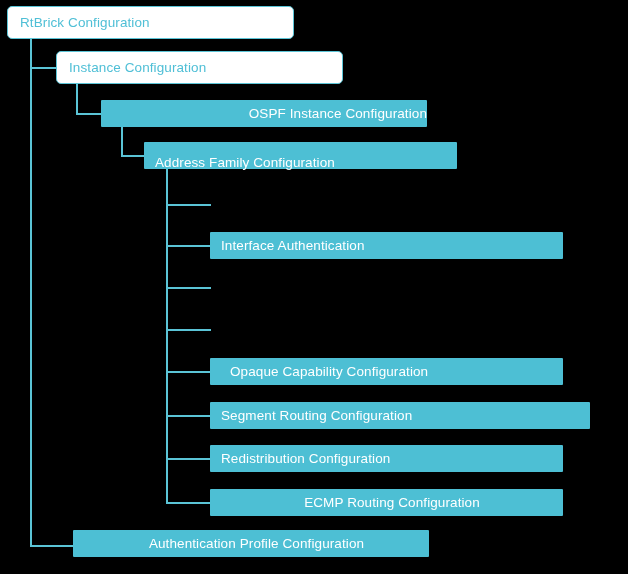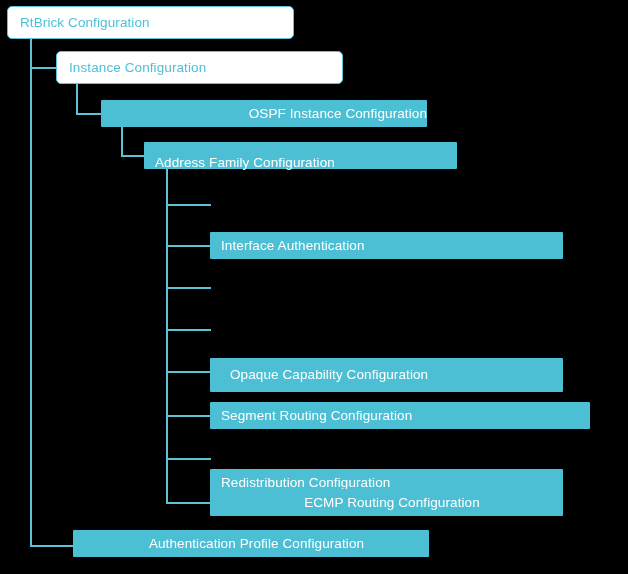--- a/index.html
+++ b/index.html
@@ -99,29 +99,29 @@
     <span class="label">Address Family Configuration</span>
   </div>
 
 
   <div class="node filled" style="left:210px; top:232px; width:353px; height:27px;">
     <span class="label">Interface Authentication</span>
   </div>
 
 
 
-  <div class="node filled" style="left:210px; top:358px; width:353px; height:34px;padding-left:20px;">
+  <div class="node filled" style="left:210px; top:358px; width:353px; height:27px;padding-left:20px;">
     <span class="label">Opaque Capability Configuration</span>
   </div>
 
   <div class="node filled" style="left:210px; top:402px; width:380px; height:27px;">
     <span class="label">Segment Routing Configuration</span>
   </div>
 
-  <div class="node filled" style="left:210px; top:445px; width:353px; height:27px;margin-top:24px;">
+  <div class="node filled" style="left:210px; top:445px; width:353px; height:27px;">
     <span class="label">Redistribution Configuration</span>
   </div>
 
   <div class="node filled" style="left:210px; top:489px; width:353px; height:27px;justify-content:center;">
     <span class="label">ECMP Routing Configuration</span>
   </div>
 
   <div class="node filled" style="left:73px; top:530px; width:356px; height:27px;justify-content:center;">
     <span class="label">Authentication Profile Configuration</span>
   </div>

